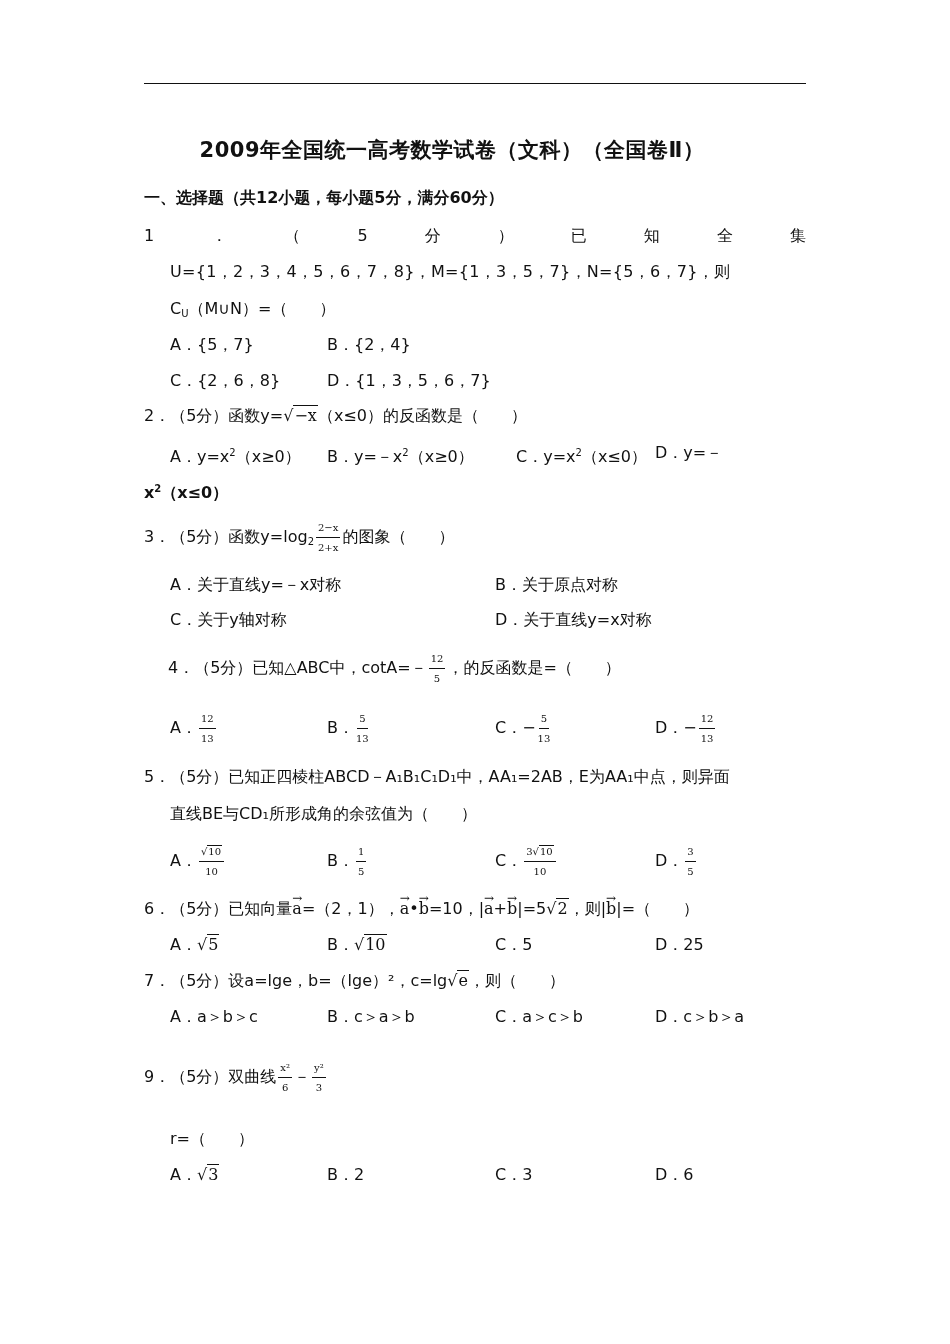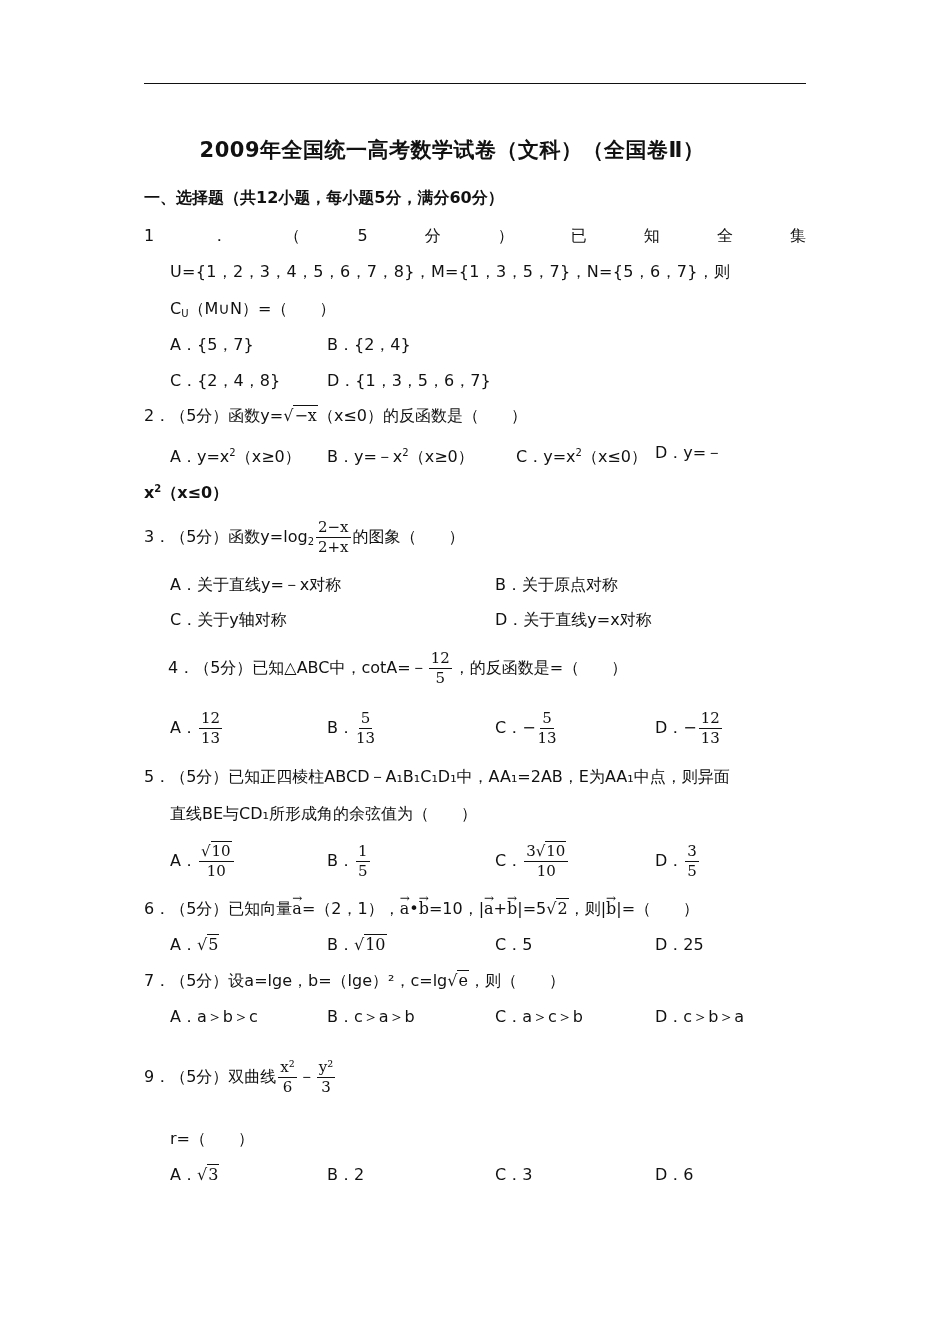--- a/index.html
+++ b/index.html
@@ -8,21 +8,21 @@
   .rule { position:absolute; left:144px; top:83px; width:662px; height:0; border-top:1.5px solid #111; }
   .title { position:absolute; top:136px; left:0; width:904px; text-align:center;
            font-size:21px; font-weight:bold; letter-spacing:0.5px; }
   .section { position:absolute; left:144px; top:188px; font-size:16px; font-weight:bold; }
   .line { position:absolute; font-size:16px; white-space:nowrap; line-height:22px; }
   .l0 { left:144px; }
   .l1 { left:170px; }
   .justify { display:flex; justify-content:space-between; width:662px; }
   .opt { position:absolute; font-size:16px; white-space:nowrap; line-height:22px; }
   .frac { display:inline-flex; flex-direction:column; align-items:center; vertical-align:middle;
-          font-family:"DejaVu Serif", serif; font-size:15px; line-height:19px; margin:0 2px; }
+          font-family:"DejaVu Serif", serif; font-size:10px; line-height:19px; margin:0 2px; }
   .frac .num { border-bottom:1.3px solid #111; padding:0 2px; }
   .sqrt { font-family:"DejaVu Serif", serif; }
   .sqrt .rad { border-top:1.3px solid #111; padding:0 1px; }
   .sub { font-size:10px; vertical-align:-3px; }
   .sup { font-size:10px; vertical-align:6px; }
   .vec { display:inline-block; position:relative; font-family:"DejaVu Serif", serif; }
   .vec::before { content:"→"; position:absolute; top:-11px; left:0; font-size:12px; }
 </style>
 </head>
 <body>
@@ -40,21 +40,21 @@
   <span>）</span>
   <span>已</span>
   <span>知</span>
   <span>全</span>
   <span>集</span>
 </div>
 <div class="line l1" style="top:261px; width:636px; letter-spacing:0.3px;">U={1，2，3，4，5，6，7，8}，M={1，3，5，7}，N={5，6，7}，则</div>
 <div class="line l1" style="top:298px;"><span>C</span><span class="sub">U</span><span>（M∪N）=（　　）</span></div>
 <div class="opt" style="left:170px; top:334px;"><span>A．</span><span>{5，7}</span></div>
 <div class="opt" style="left:327px; top:334px;"><span>B．</span><span>{2，4}</span></div>
-<div class="opt" style="left:170px; top:370px;"><span>C．</span><span>{2，4，8}</span></div>
+<div class="opt" style="left:170px; top:370px;"><span>C．</span><span>{2，6，8}</span></div>
 <div class="opt" style="left:327px; top:370px;"><span>D．</span><span>{1，3，5，6，7}</span></div>
 
 <div class="line l0" style="top:405px;"><span>2．（5分）函数y=</span><span class="sqrt"><span>√</span><span class="rad">−x</span></span><span>（x≤0）的反函数是（　　）</span></div>
 <div class="opt" style="left:170px; top:442px;"><span>A．</span><span>y=x</span><span class="sup">2</span><span>（x≥0）</span></div>
 <div class="opt" style="left:327px; top:442px;"><span>B．</span><span>y=－x</span><span class="sup">2</span><span>（x≥0）</span></div>
 <div class="opt" style="left:516px; top:442px;"><span>C．</span><span>y=x</span><span class="sup">2</span><span>（x≤0）</span></div>
 <div class="opt" style="left:655px; top:442px;"><span>D．</span><span>y=－</span></div>
 <div class="opt" style="left:144px; top:478px;font-weight:bold;"><span>x</span><span class="sup">2</span><span>（x≤0）</span></div>
 
 <div class="line l0" style="top:518px; line-height:38px;"><span>3．（5分）函数y=log</span><span class="sub">2</span><span class="frac">

